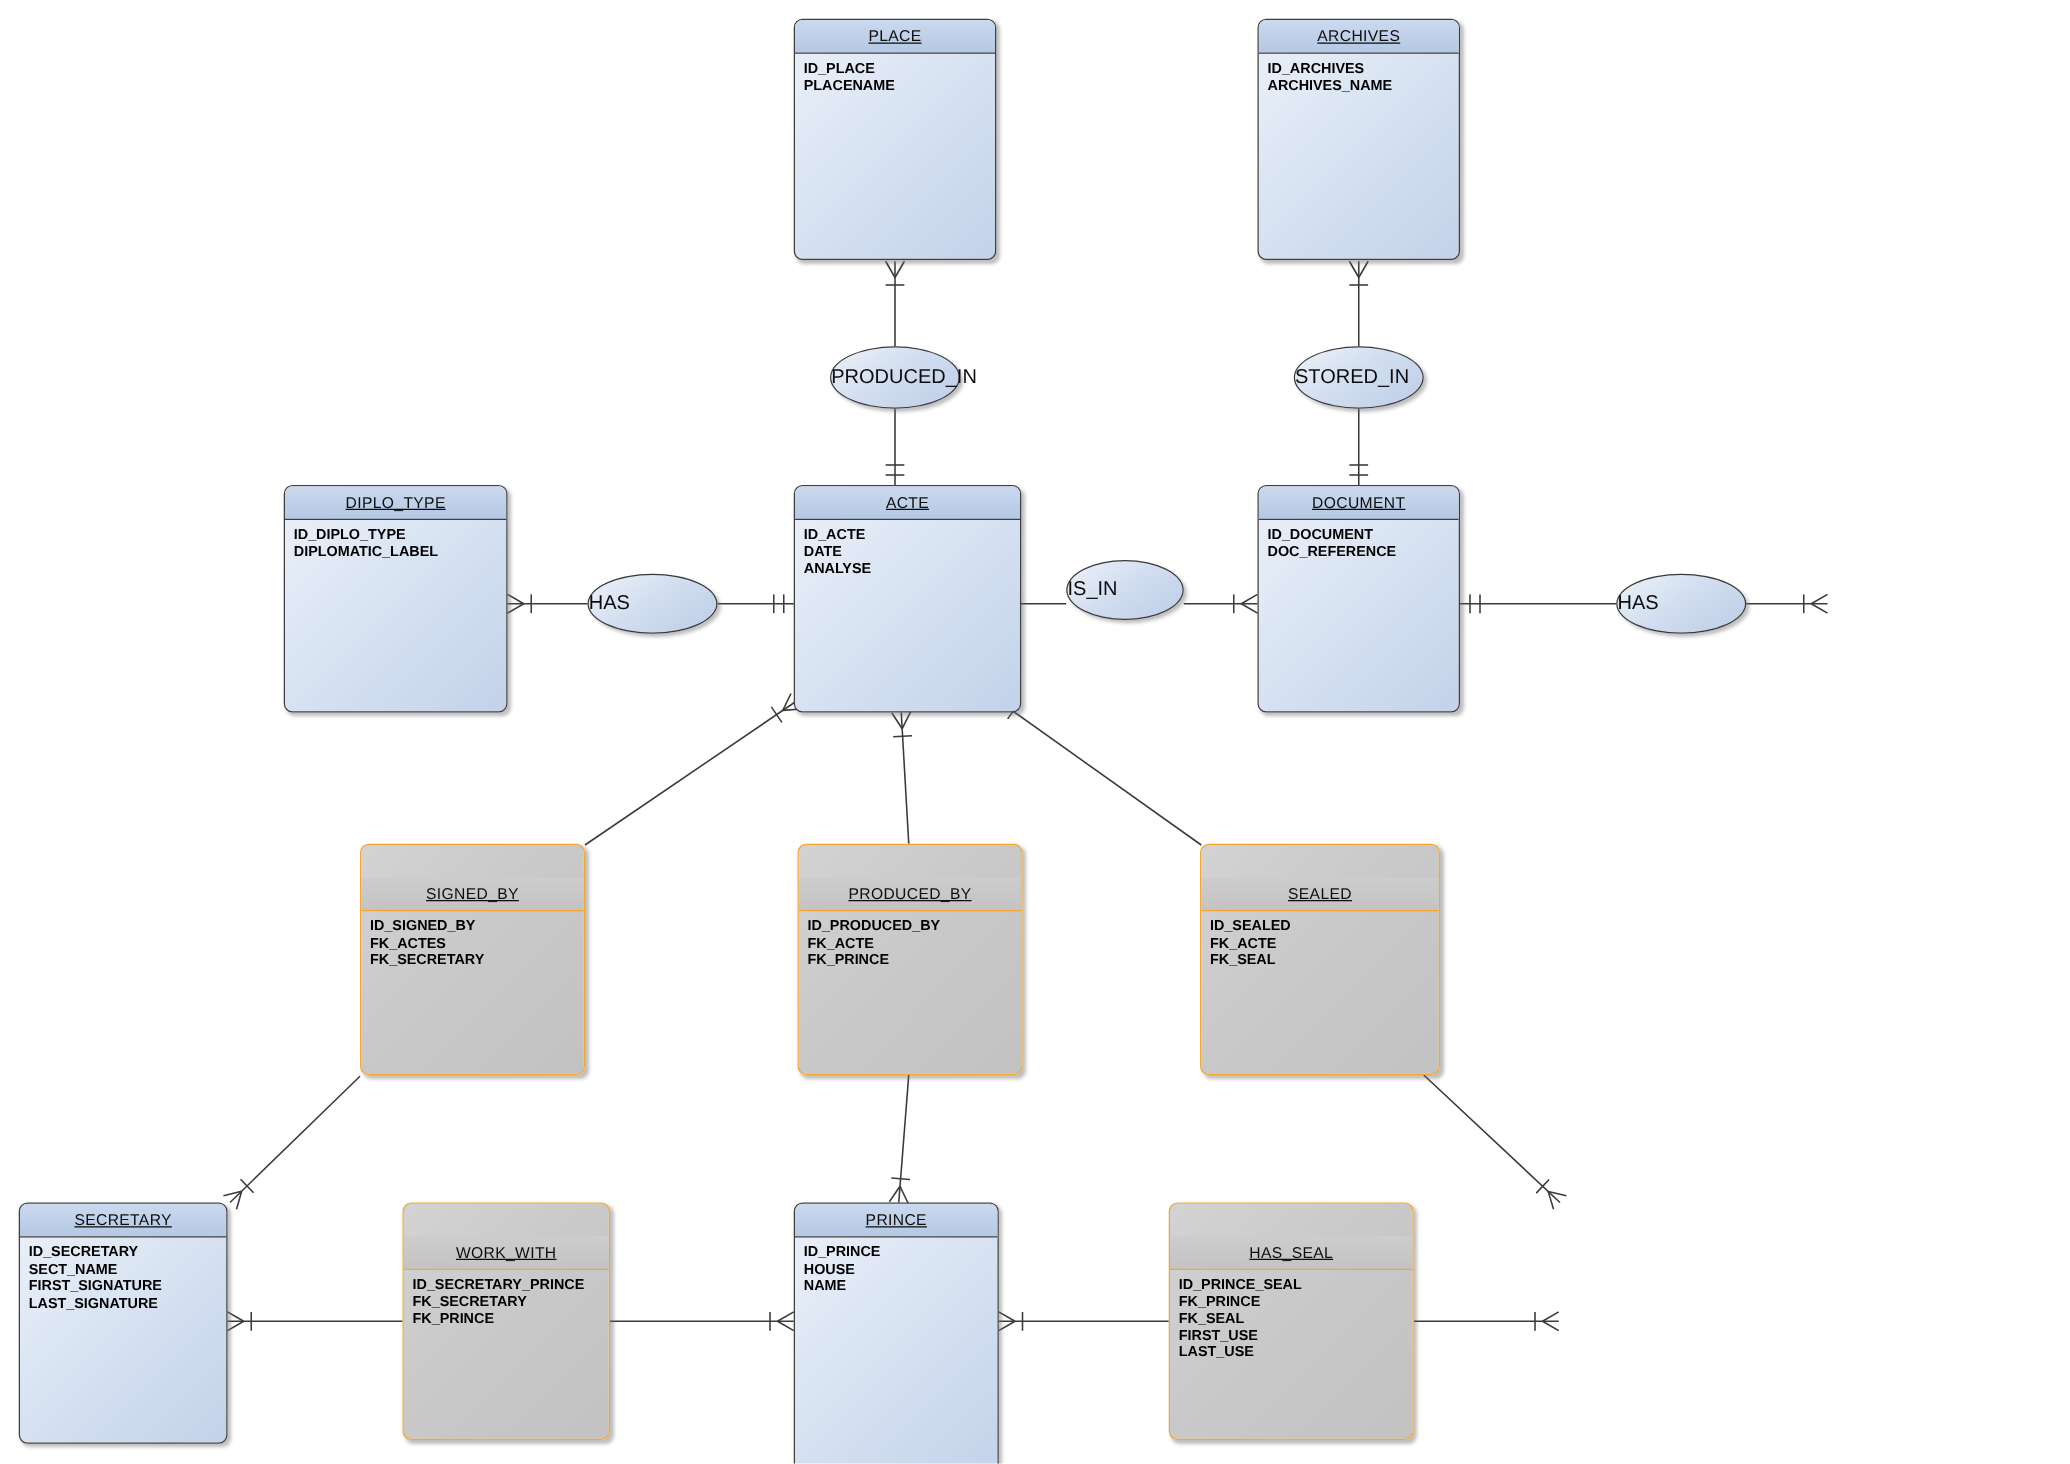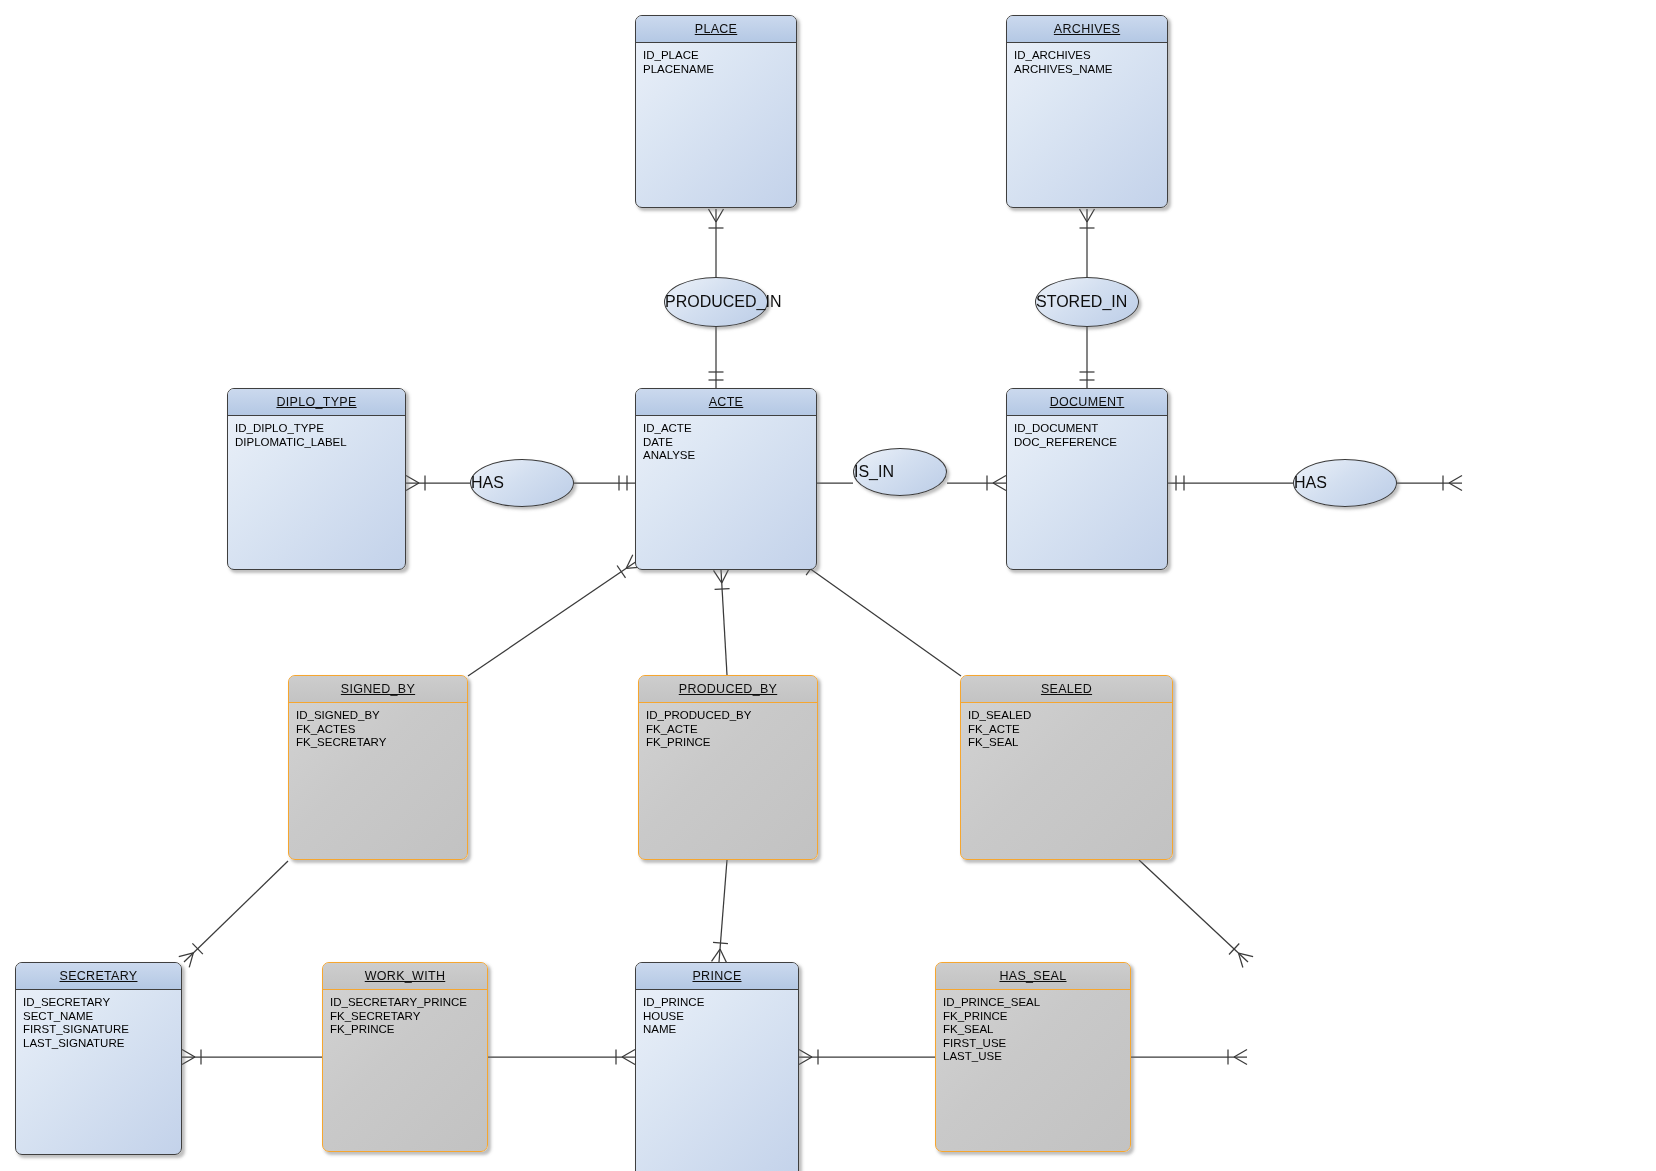--- a/index.html
+++ b/index.html
@@ -15,29 +15,30 @@
     overflow:hidden;box-sizing:border-box;
   }
   .ent-header{
     height:26px;line-height:26px;text-align:center;
     font-size:12.5px;color:#0d0d0d;letter-spacing:.3px;
     background:linear-gradient(180deg,#cbd9ee 0%,#b4c8e4 100%);
     border-bottom:1.4px solid #3f3f3f;
     text-decoration:underline;
   }
   .ent-body{padding:6px 7px;font-size:11.5px;line-height:13.5px;color:#000;}
-  .attr{white-space:nowrap;}
+  .attr{white-space:nowrap;font-weight:bold;}
 
   .assoc{
     border:1.8px solid #f6a62f;
     background:linear-gradient(135deg,#d3d3d3 0%,#c9c9c9 45%,#c2c2c2 100%);
   }
   .assoc .ent-header{
     background:linear-gradient(180deg,#cdcdcd 0%,#c3c3c3 100%);
     border-bottom:1.8px solid #f6a62f;
+    margin-top:26px;
   }
 
   .rel{
     position:absolute;z-index:2;
     border:1.4px solid #3a3a3a;border-radius:50%;
     background:linear-gradient(145deg,#edf2f9 0%,#d3dff0 45%,#bccde7 100%);
     box-shadow:2.5px 2.5px 3px rgba(110,110,110,0.45);
     display:flex;align-items:center;justify-content:flex-start;
     font-size:16px;color:#0d0d0d;box-sizing:border-box;
   }
@@ -238,21 +239,21 @@
 
   <div class="entity assoc" style="left:638px;top:675px;width:180px;height:185px">
     <div class="ent-header">PRODUCED_BY</div>
     <div class="ent-body">
       <div class="attr">ID_PRODUCED_BY</div>
       <div class="attr">FK_ACTE</div>
       <div class="attr">FK_PRINCE</div>
     </div>
   </div>
 
-  <div class="entity assoc" style="left:960px;top:675px;width:213px;height:185px">
+  <div class="entity assoc" style="left:960px;top:675px;width:192px;height:185px">
     <div class="ent-header">SEALED</div>
     <div class="ent-body">
       <div class="attr">ID_SEALED</div>
       <div class="attr">FK_ACTE</div>
       <div class="attr">FK_SEAL</div>
     </div>
   </div>
 
   <div class="entity assoc" style="left:322px;top:962px;width:166px;height:190px">
     <div class="ent-header">WORK_WITH</div>

